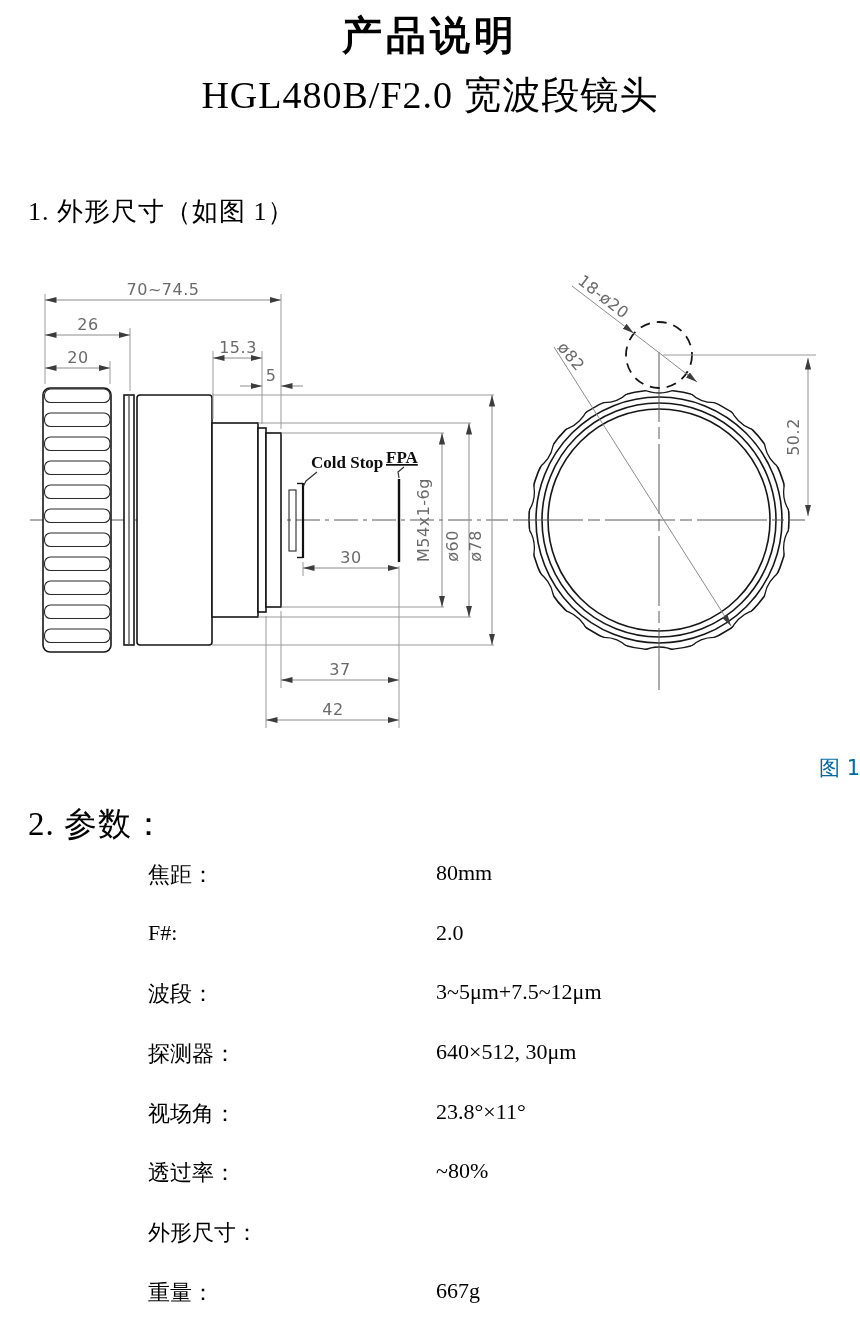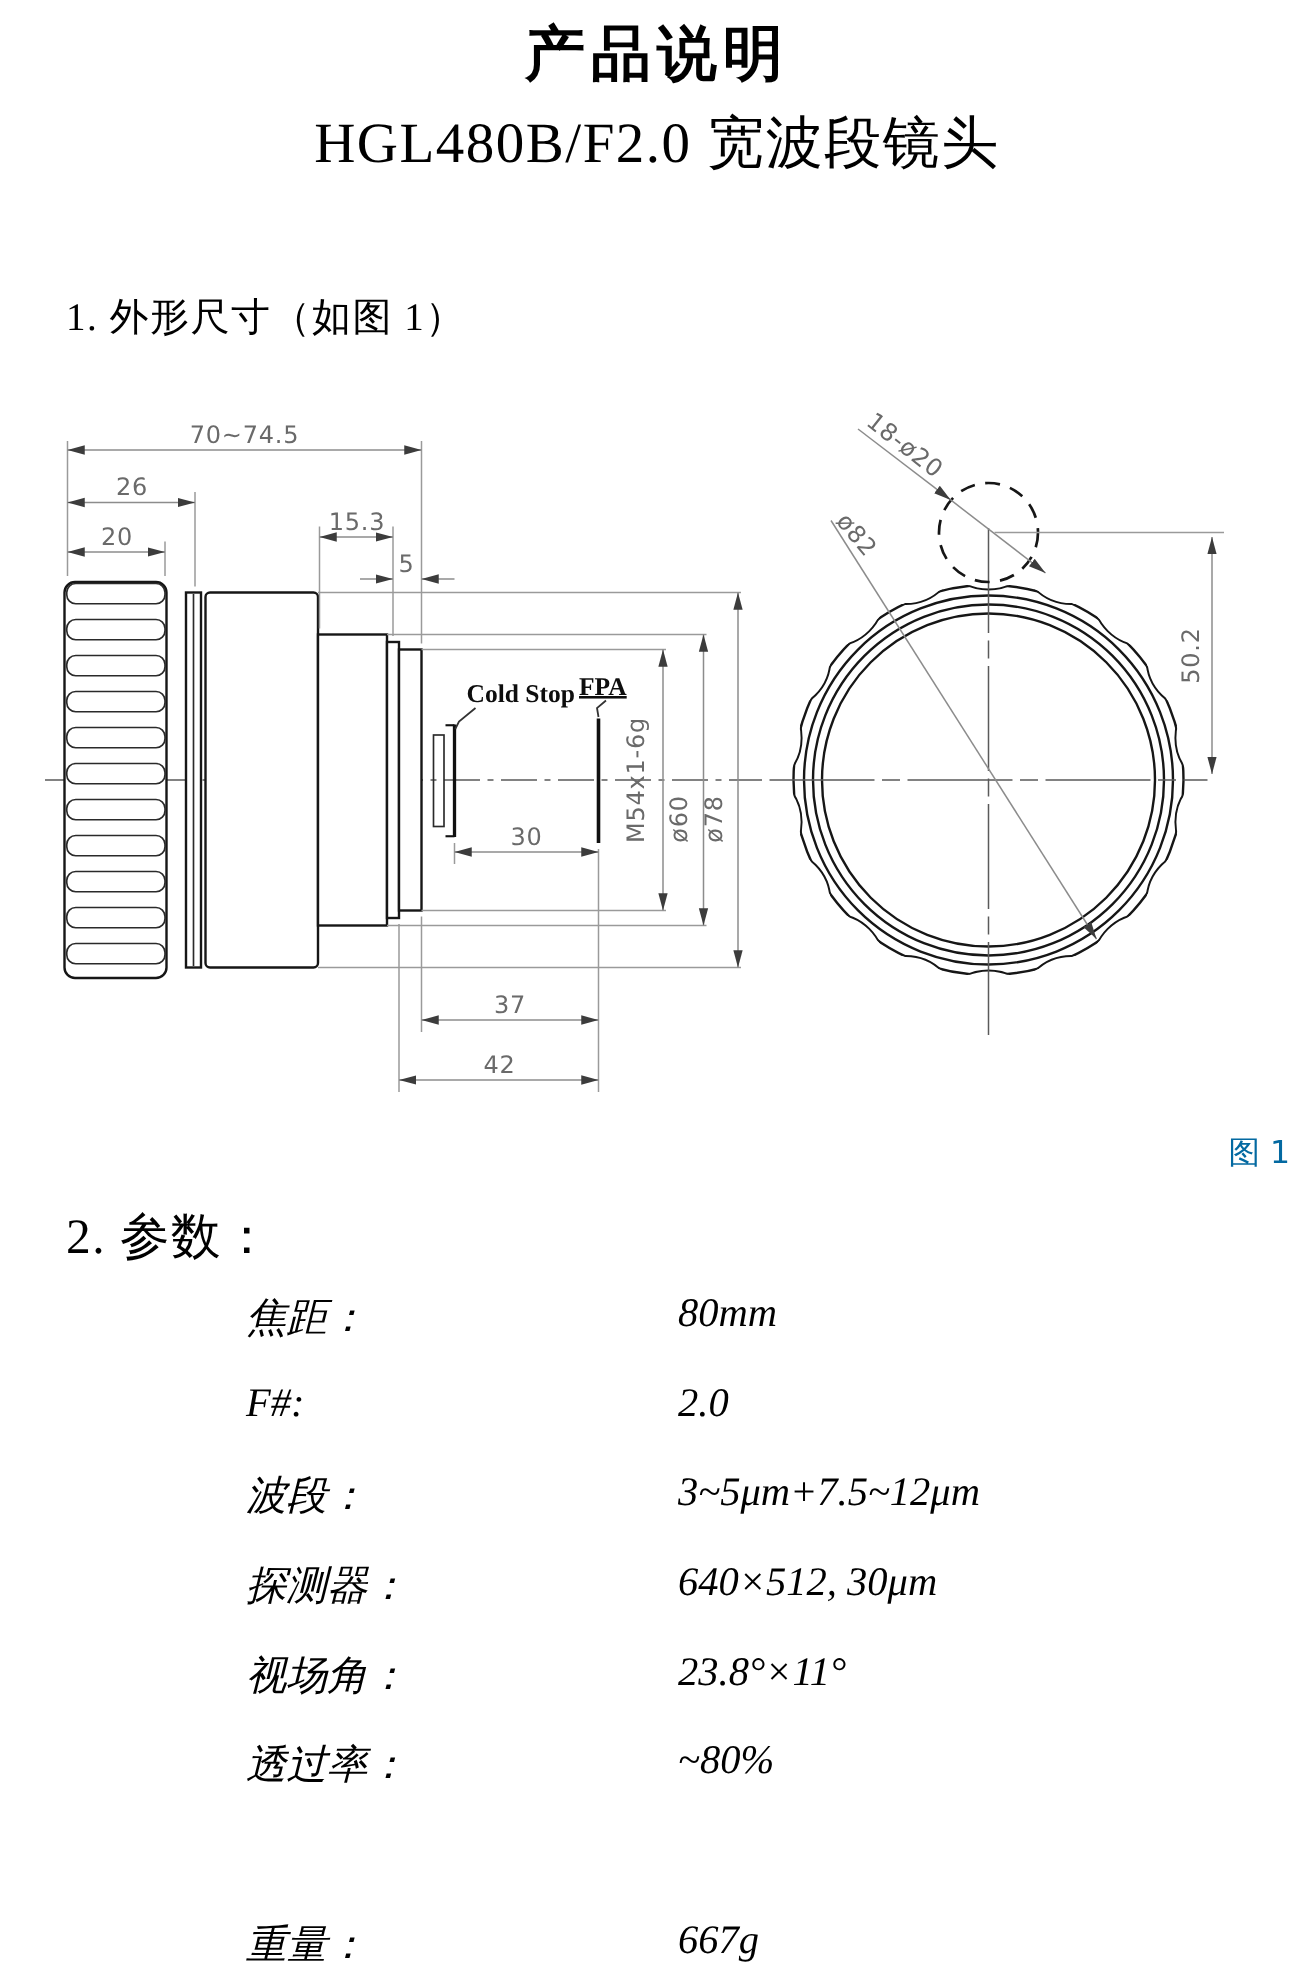--- a/index.html
+++ b/index.html
@@ -1,36 +1,36 @@
 <!DOCTYPE html>
 <html><head>
 <meta charset="utf-8">
 <style>
   html,body{margin:0;padding:0;}
   body{
     width:860px;height:1322px;position:relative;overflow:hidden;
     background:#ffffff;color:#000;
     font-family:"Liberation Serif","DejaVu Serif",serif;
   }
-  .abs{position:absolute;margin-left:16px;}
+  .abs{position:absolute;}
   .doc-title{
     left:0;right:0;top:8px;text-align:center;
     font-size:40px;font-weight:bold;letter-spacing:4px;
   }
   .doc-subtitle{
     left:0;right:0;top:70px;text-align:center;
     font-size:38px;font-weight:normal;letter-spacing:1px;
   }
   .sec-heading{left:28px;font-size:26px;letter-spacing:1px;}
   .fig-caption{
     left:0;right:0;top:754px;text-align:right;
     font-size:21px;color:#0369a1;
     font-family:"DejaVu Sans","Liberation Sans",sans-serif;
   }
-  .param-row{left:0;width:784px;height:40px;font-size:27px;font-style:italic;}
+  .param-row{left:0;width:784px;height:40px;font-size:22px;}
   .param-label{position:absolute;left:148px;top:0;}
   .param-value{position:absolute;left:436px;top:0;}
   svg{position:absolute;left:0;top:0;}
   svg text{
     font-family:"DejaVu Sans","Liberation Sans",sans-serif;
     font-size:16px;fill:#6a6a6a;letter-spacing:0.5px;
   }
   svg text.annot{
     font-family:"Liberation Serif","DejaVu Serif",serif;
     font-size:17px;font-weight:bold;fill:#0e0e0e;letter-spacing:0;
@@ -214,18 +214,19 @@
   </div>
   <div class="abs param-row" style="top:1099px;">
     <span class="param-label">视场角：</span>
     <span class="param-value">23.8°×11°</span>
   </div>
   <div class="abs param-row" style="top:1158px;">
     <span class="param-label">透过率：</span>
     <span class="param-value">~80%</span>
   </div>
   <div class="abs param-row" style="top:1218px;">
+    <span class="param-label">外形尺寸：</span>
   </div>
   <div class="abs param-row" style="top:1278px;">
     <span class="param-label">重量：</span>
     <span class="param-value">667g</span>
   </div>
 </div>
 
 </body></html>

